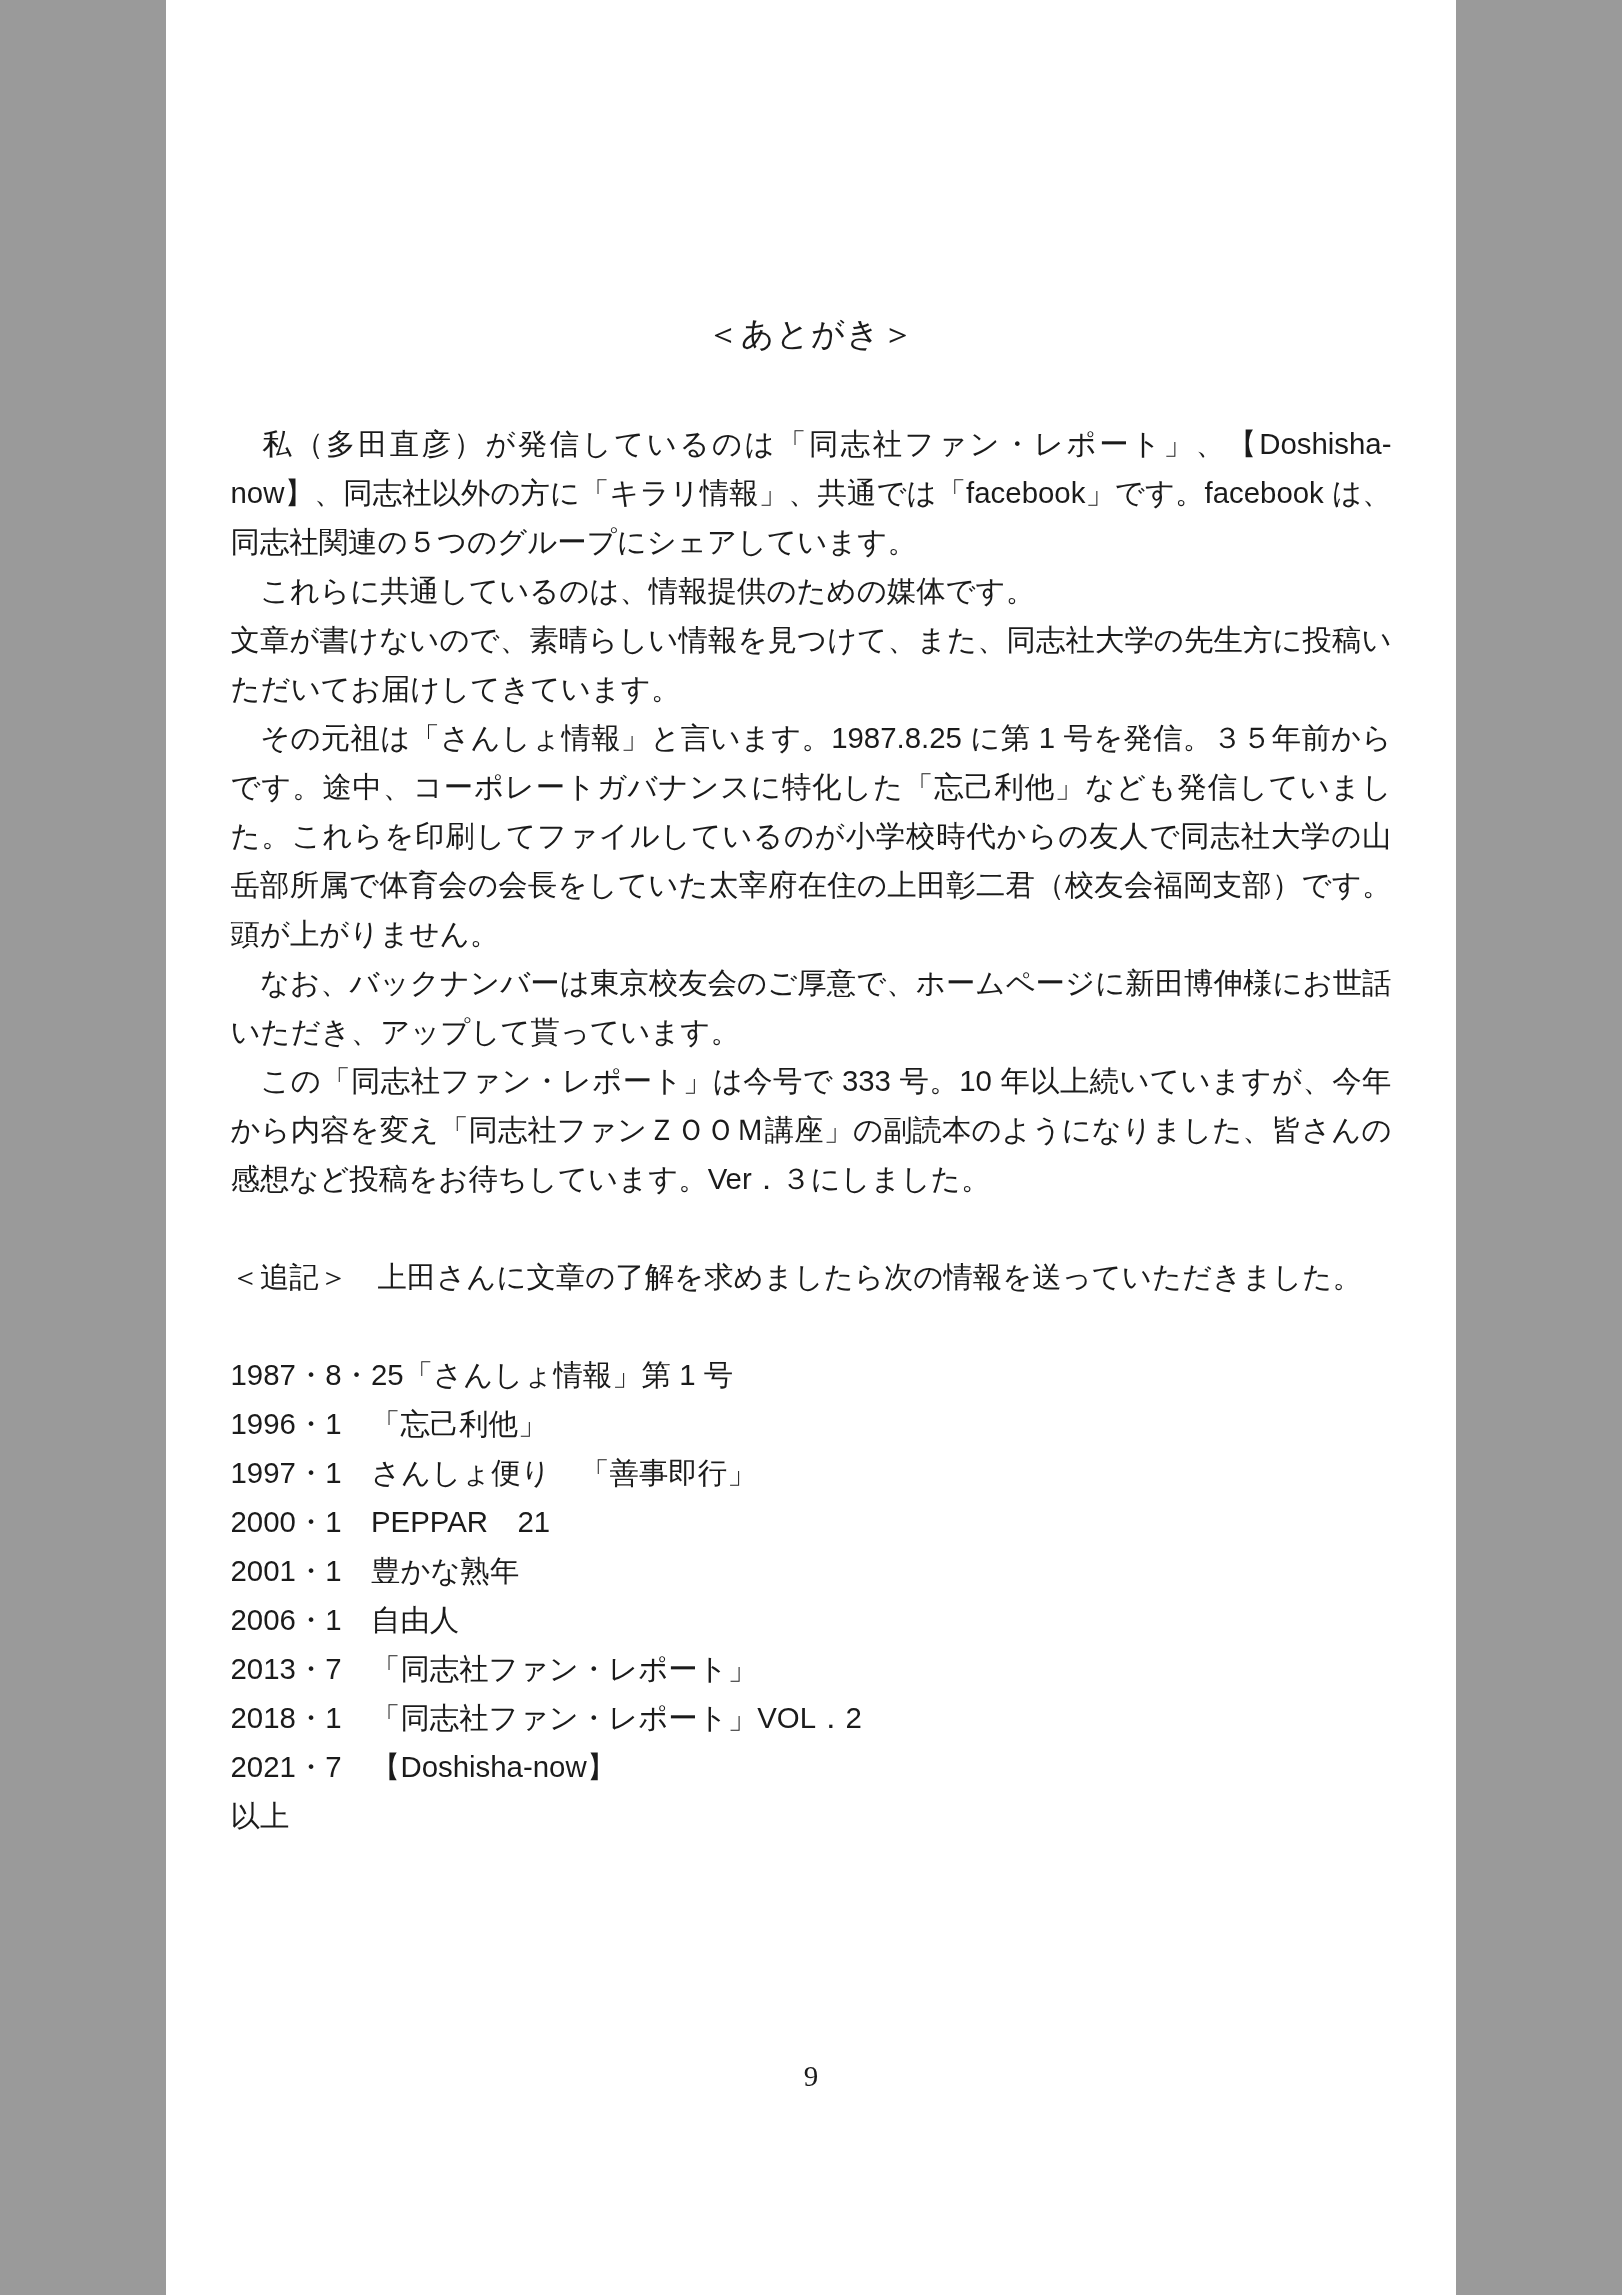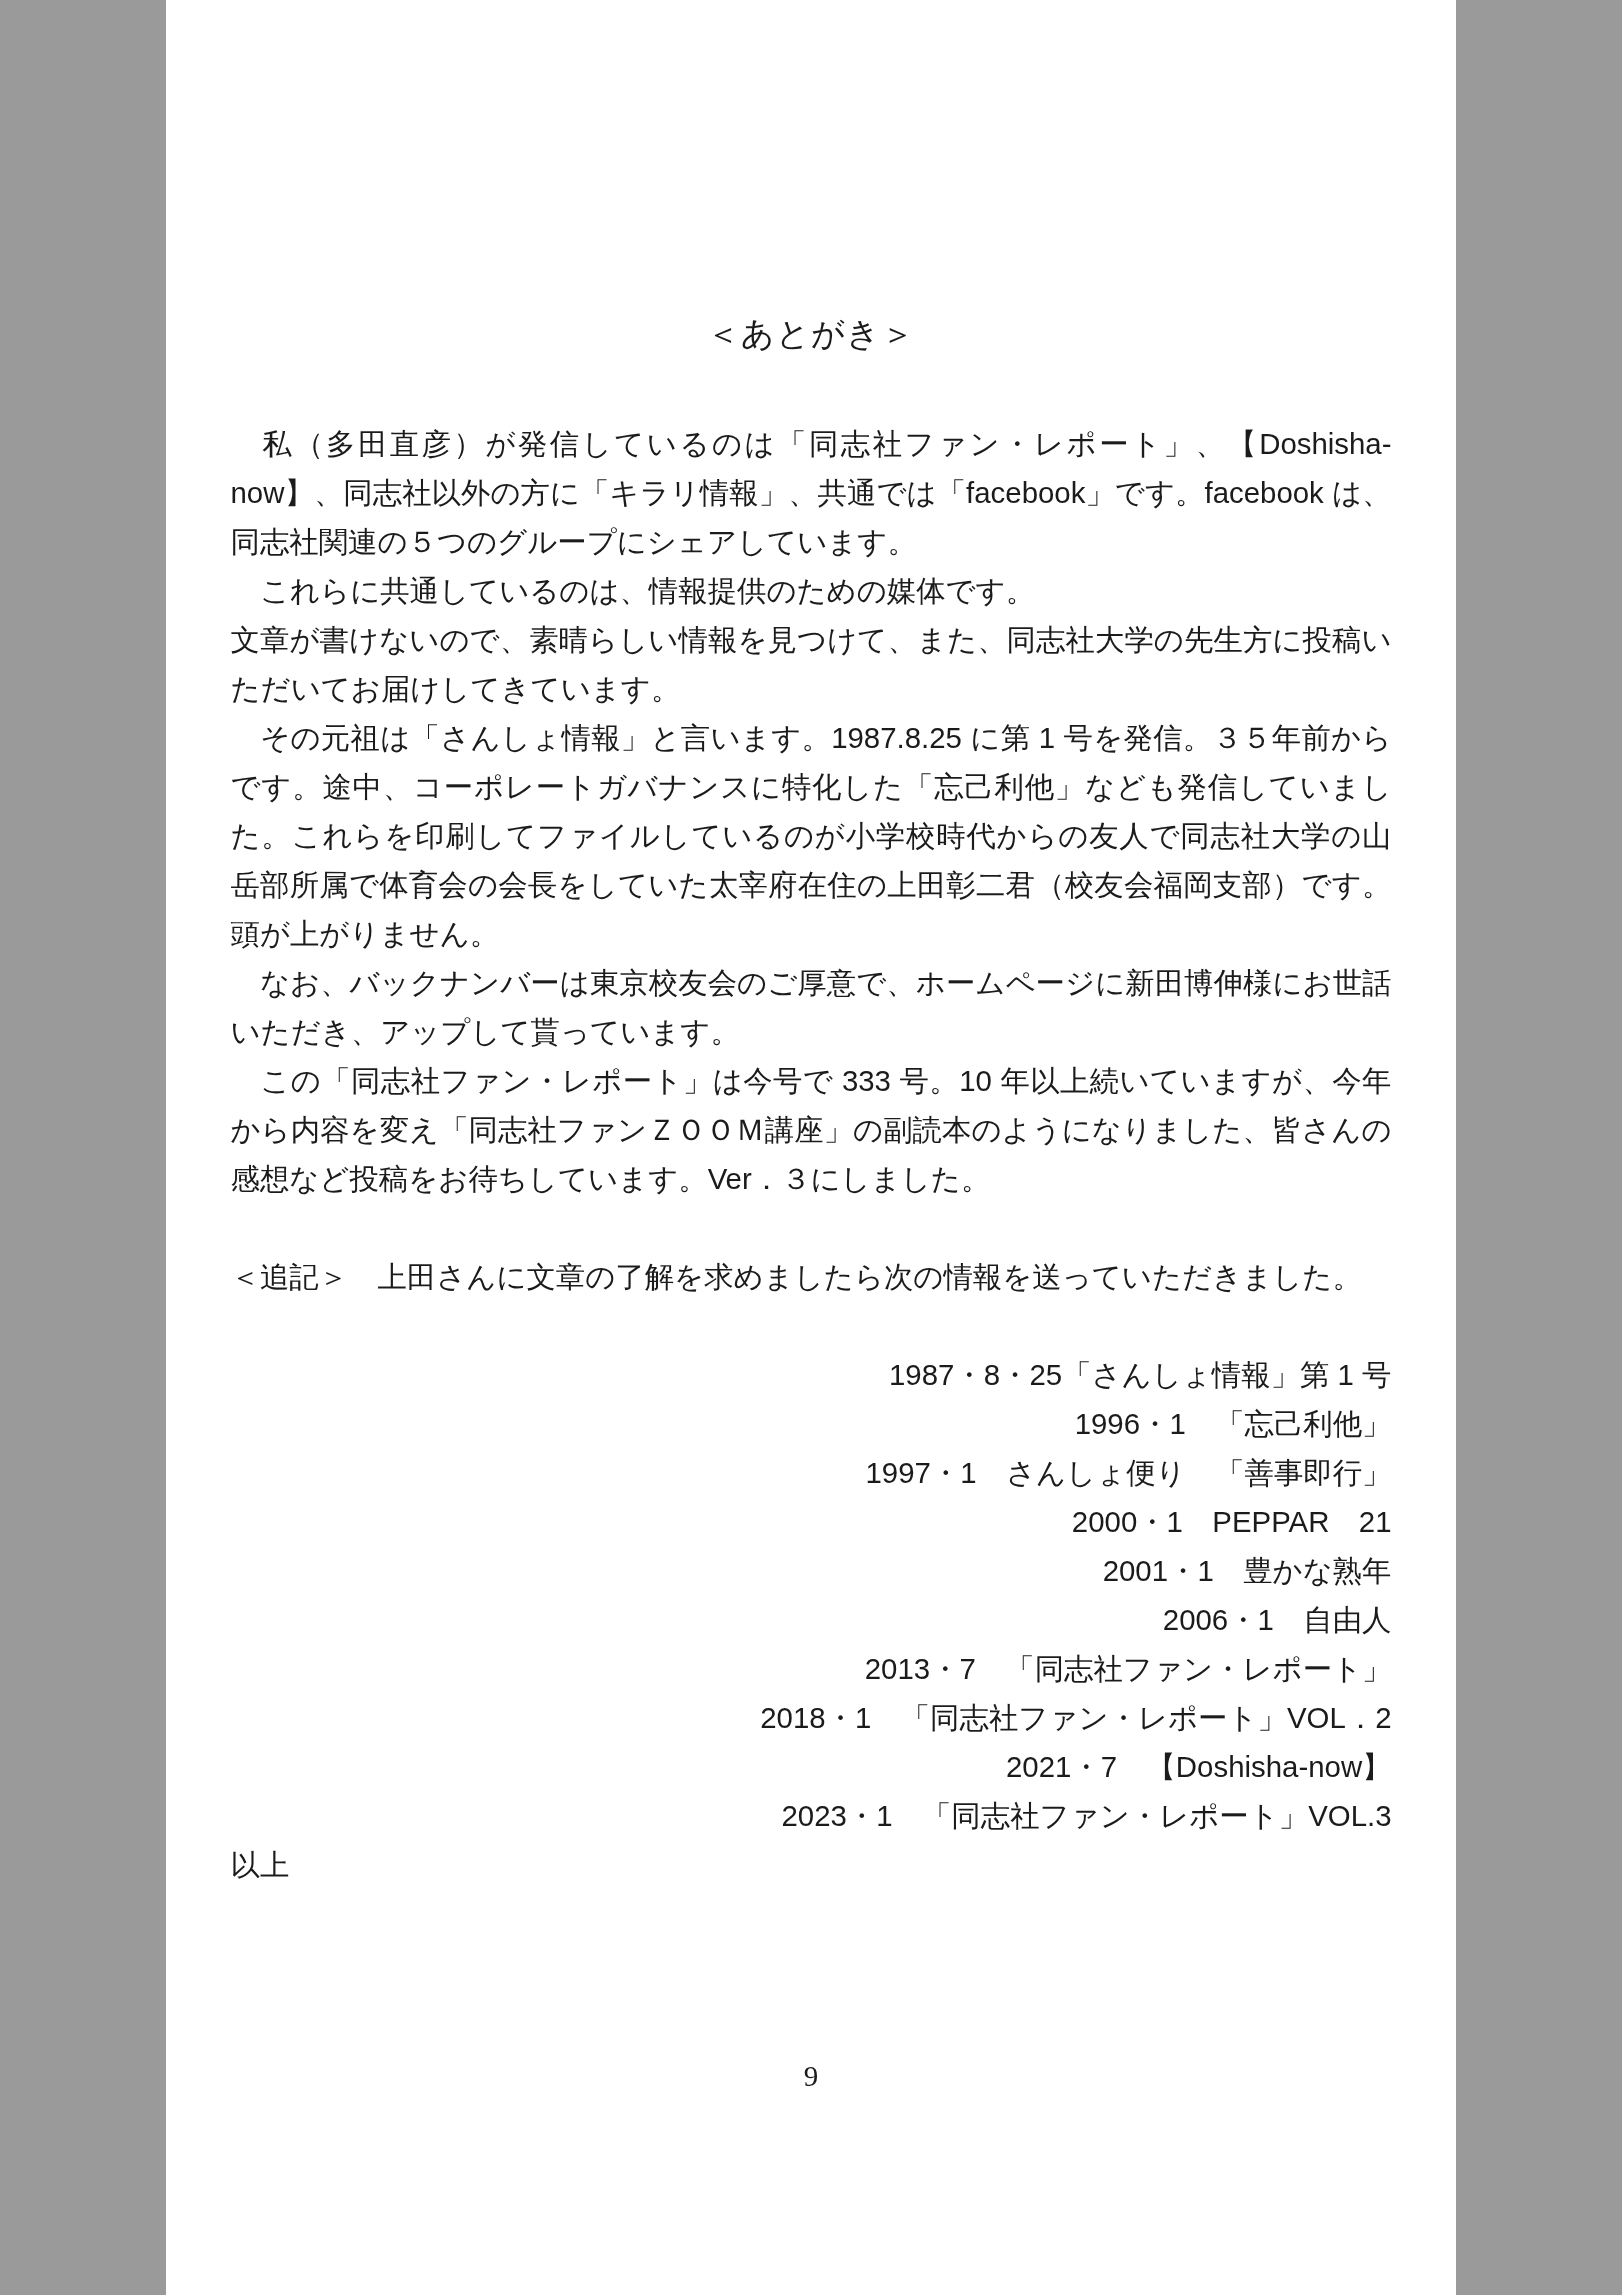--- a/index.html
+++ b/index.html
@@ -39,21 +39,21 @@
   }
   .postscript {
     margin-top: 49px;
     text-align: left;
   }
   .history {
     margin-top: 49px;
   }
   .history-item {
     margin: 0;
-    text-align: right;
+    text-align: left;
     white-space: pre-wrap;
   }
   .closing {
     margin: 0;
     padding-right: 157px;
   }
   .page-number {
     position: absolute;
     top: 2060px;
     left: 0;
@@ -85,21 +85,20 @@
     <div class="history">
       <p class="history-item">1987・8・25「さんしょ情報」第 1 号</p>
       <p class="history-item">1996・1　「忘己利他」</p>
       <p class="history-item">1997・1　さんしょ便り　「善事即行」</p>
       <p class="history-item">2000・1　PEPPAR　21</p>
       <p class="history-item">2001・1　豊かな熟年</p>
       <p class="history-item">2006・1　自由人</p>
       <p class="history-item">2013・7　「同志社ファン・レポート」</p>
       <p class="history-item">2018・1　「同志社ファン・レポート」VOL．2</p>
       <p class="history-item">2021・7　【Doshisha-now】</p>
-      <p class="history-item">2023・1　「同志社ファン・レポート」VOL.3</p>
     </div>
 
     <p class="para closing">以上</p>
 
   </div>
 
   <div class="page-number">9</div>
 
 </div>
 

